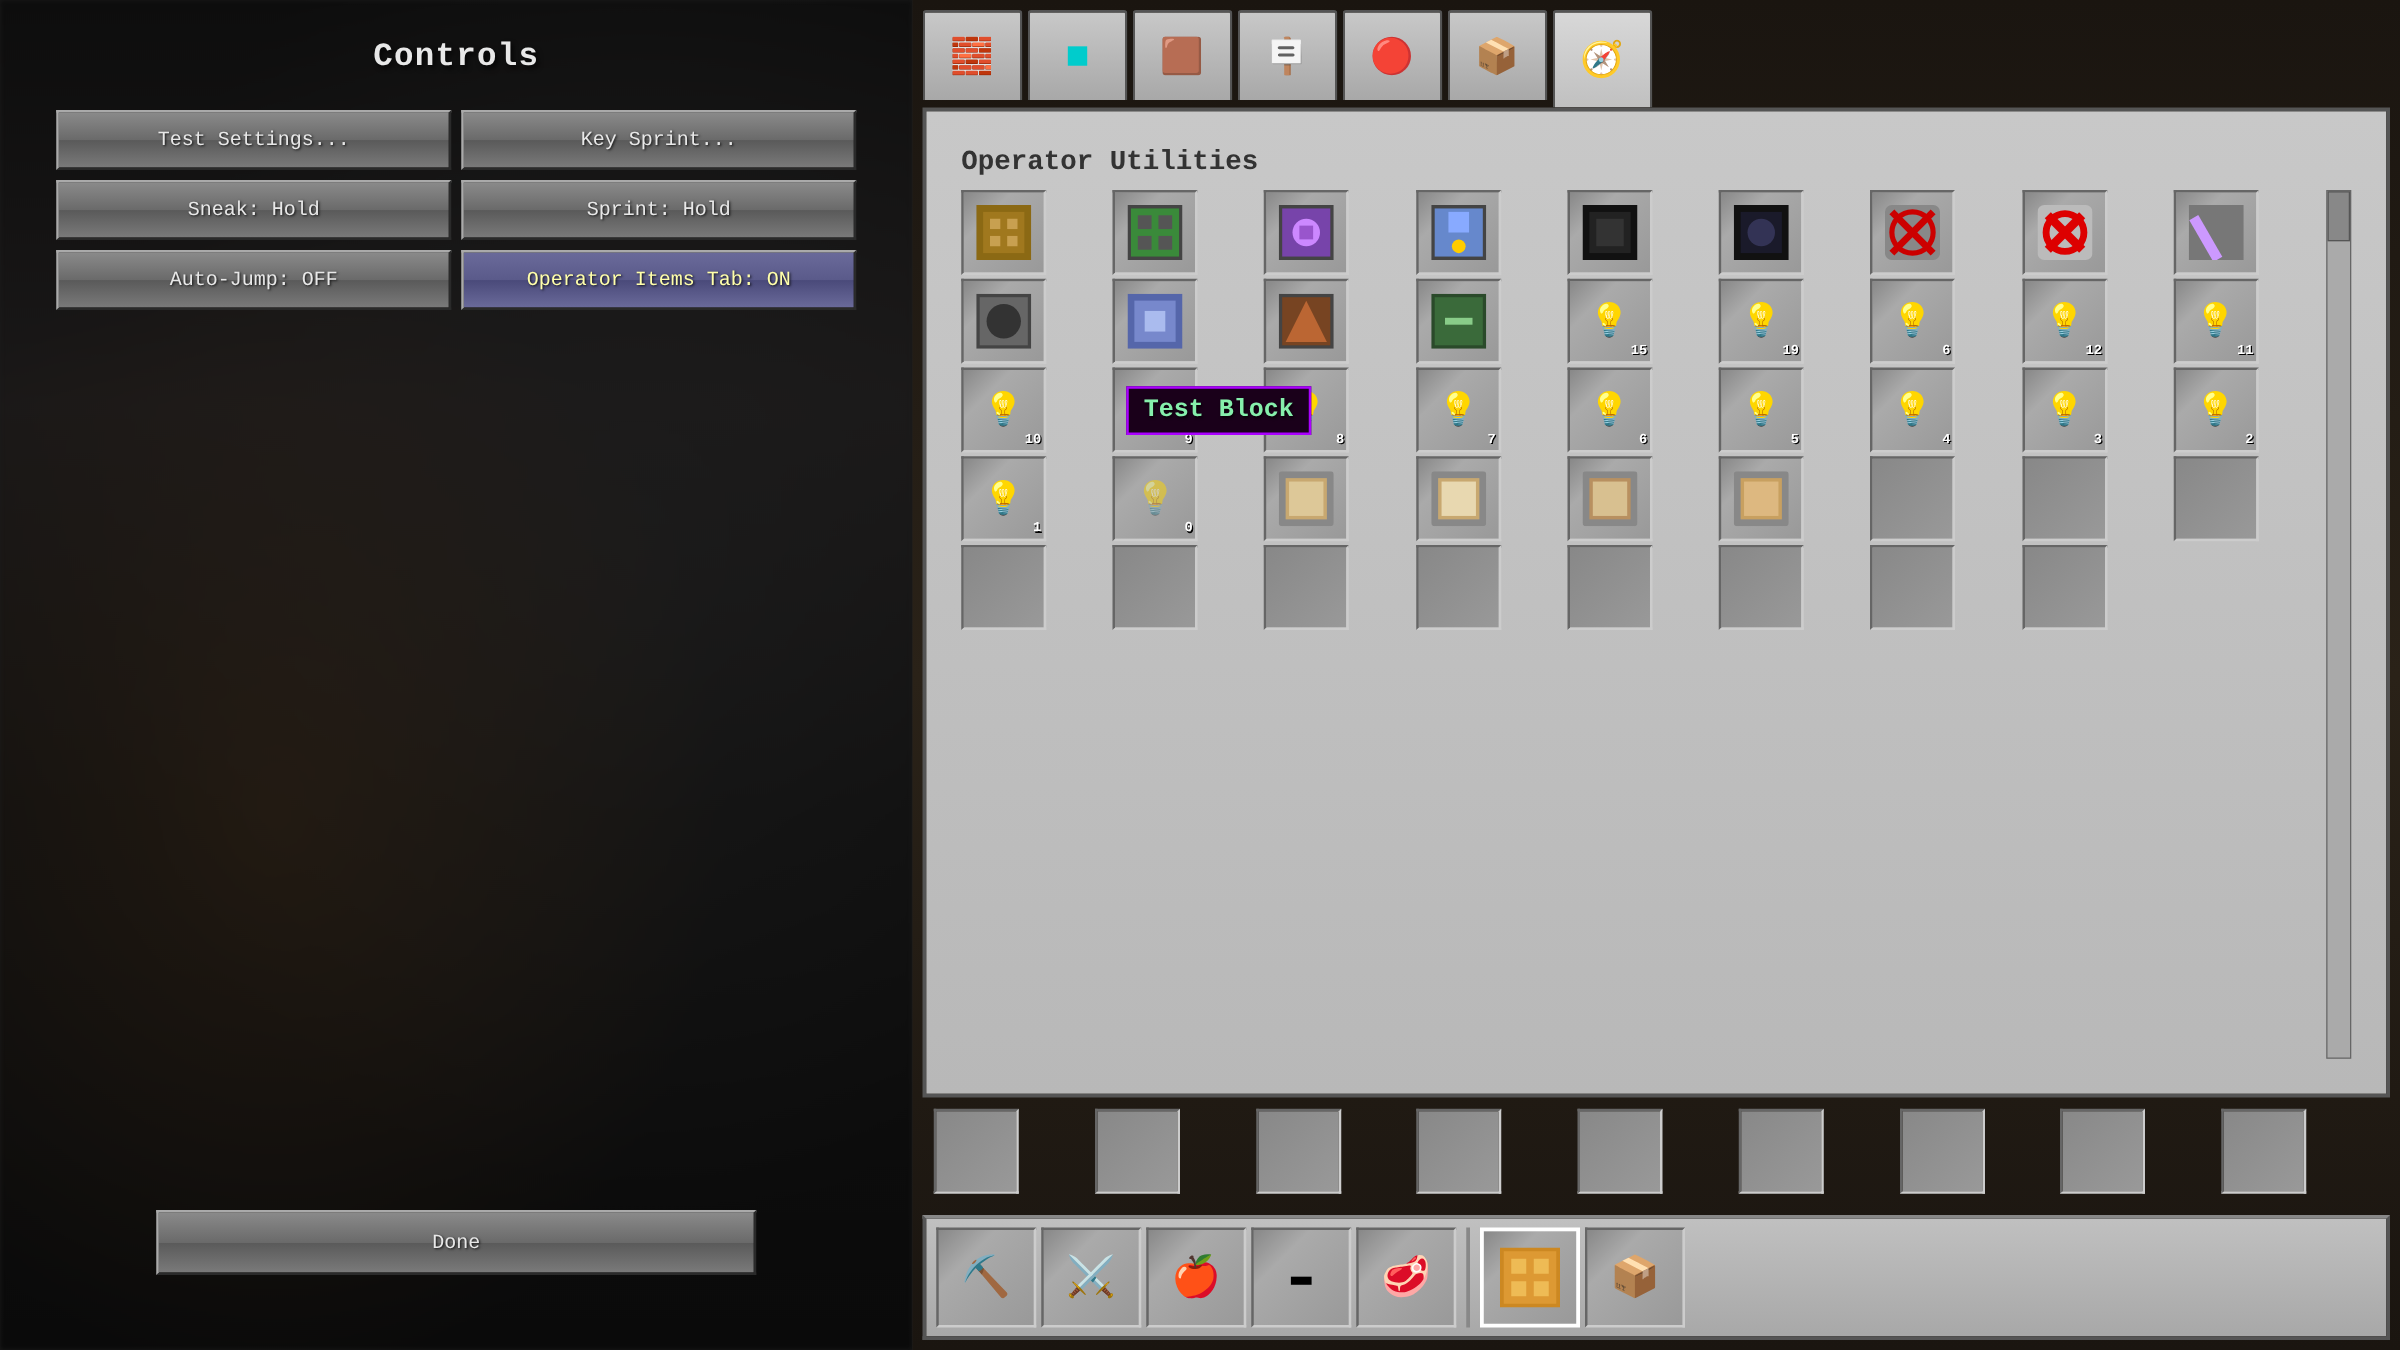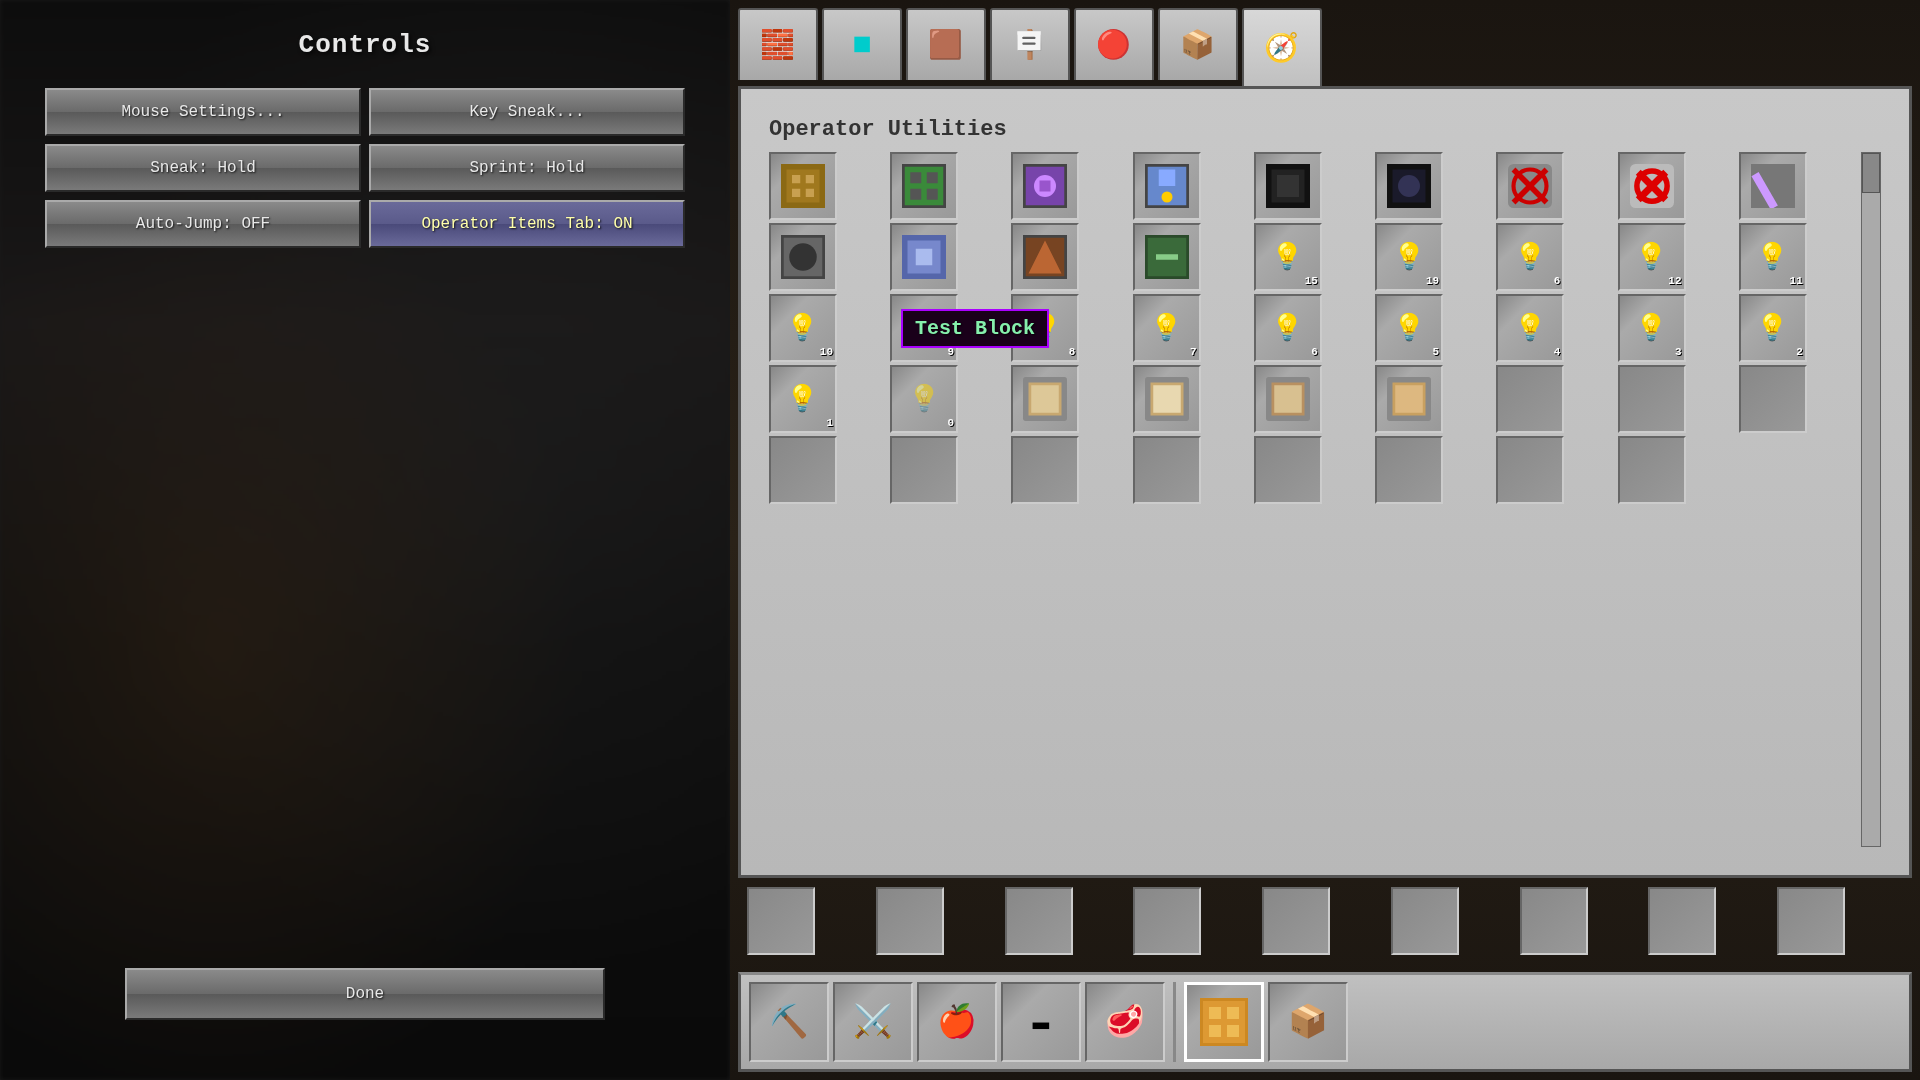--- a/index.html
+++ b/index.html
@@ -296,22 +296,22 @@
   </style>
 </head>
 <body>
 
 <div class="left-panel">
   <div class="left-bg"></div>
   <div class="controls-container">
     <div class="controls-title">Controls</div>
 
     <div class="controls-row">
-      <button class="mc-button">Mouse Settings...</button>
-      <button class="mc-button">Key Sneak...</button>
+      <button class="mc-button">Test Settings...</button>
+      <button class="mc-button">Key Sprint...</button>
     </div>
     <div class="controls-row">
       <button class="mc-button">Sneak: Hold</button>
       <button class="mc-button">Sprint: Hold</button>
     </div>
     <div class="controls-row">
       <button class="mc-button">Auto-Jump: OFF</button>
       <button class="mc-button active-btn">Operator Items Tab: ON</button>
     </div>
   </div>

